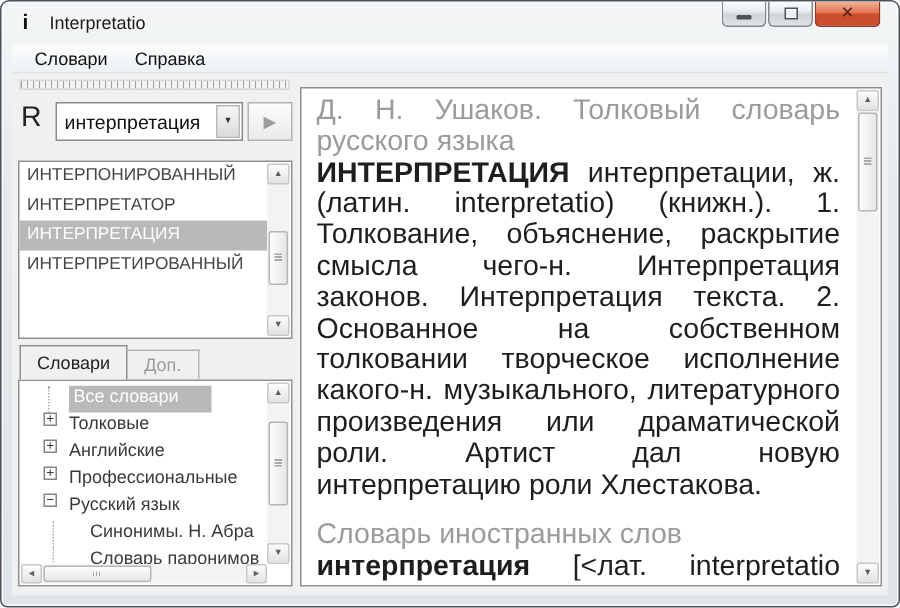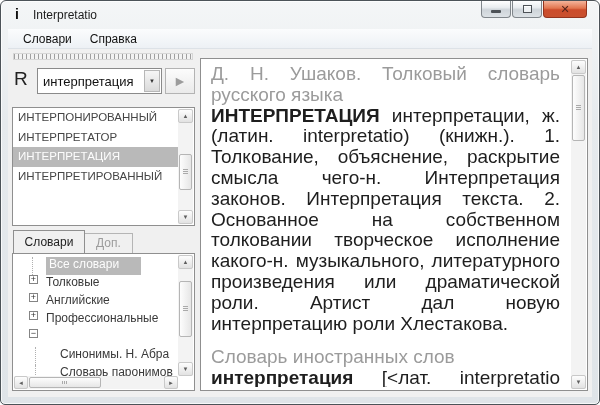--- a/index.html
+++ b/index.html
@@ -172,20 +172,21 @@
           <div class="trow">
             <span class="expander">+</span>
             <span class="lbl">Английские</span>
           </div>
           <div class="trow">
             <span class="expander">+</span>
             <span class="lbl">Профессиональные</span>
           </div>
           <div class="trow">
             <span class="expander">−</span>
+            <span class="lbl">Русский язык</span>
           </div>
           <div class="trow">
             <span class="indent"></span>
             <span class="lbl">Синонимы. Н. Абра</span>
           </div>
           <div class="trow">
             <span class="indent"></span>
             <span class="lbl">Словарь паронимов</span>
           </div>
         </div>

